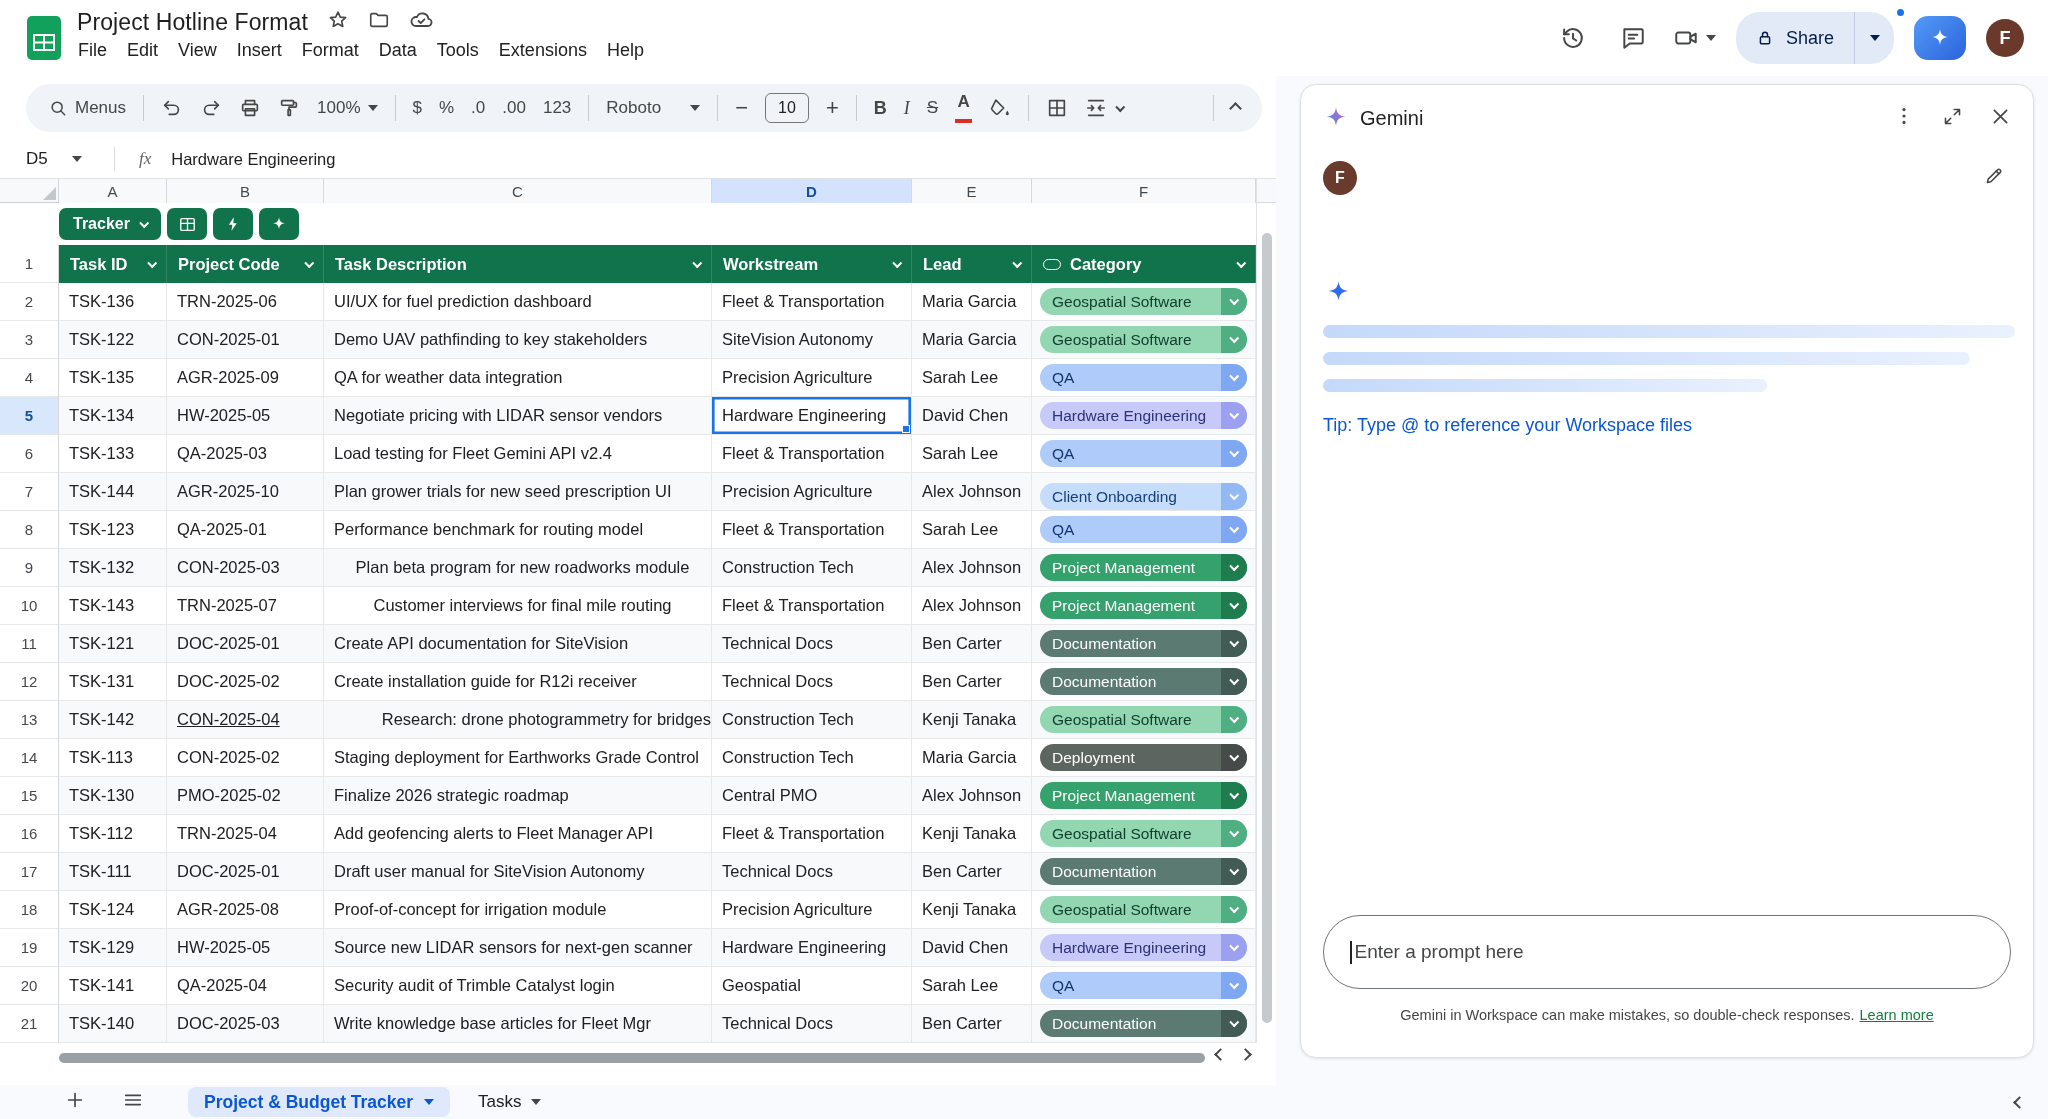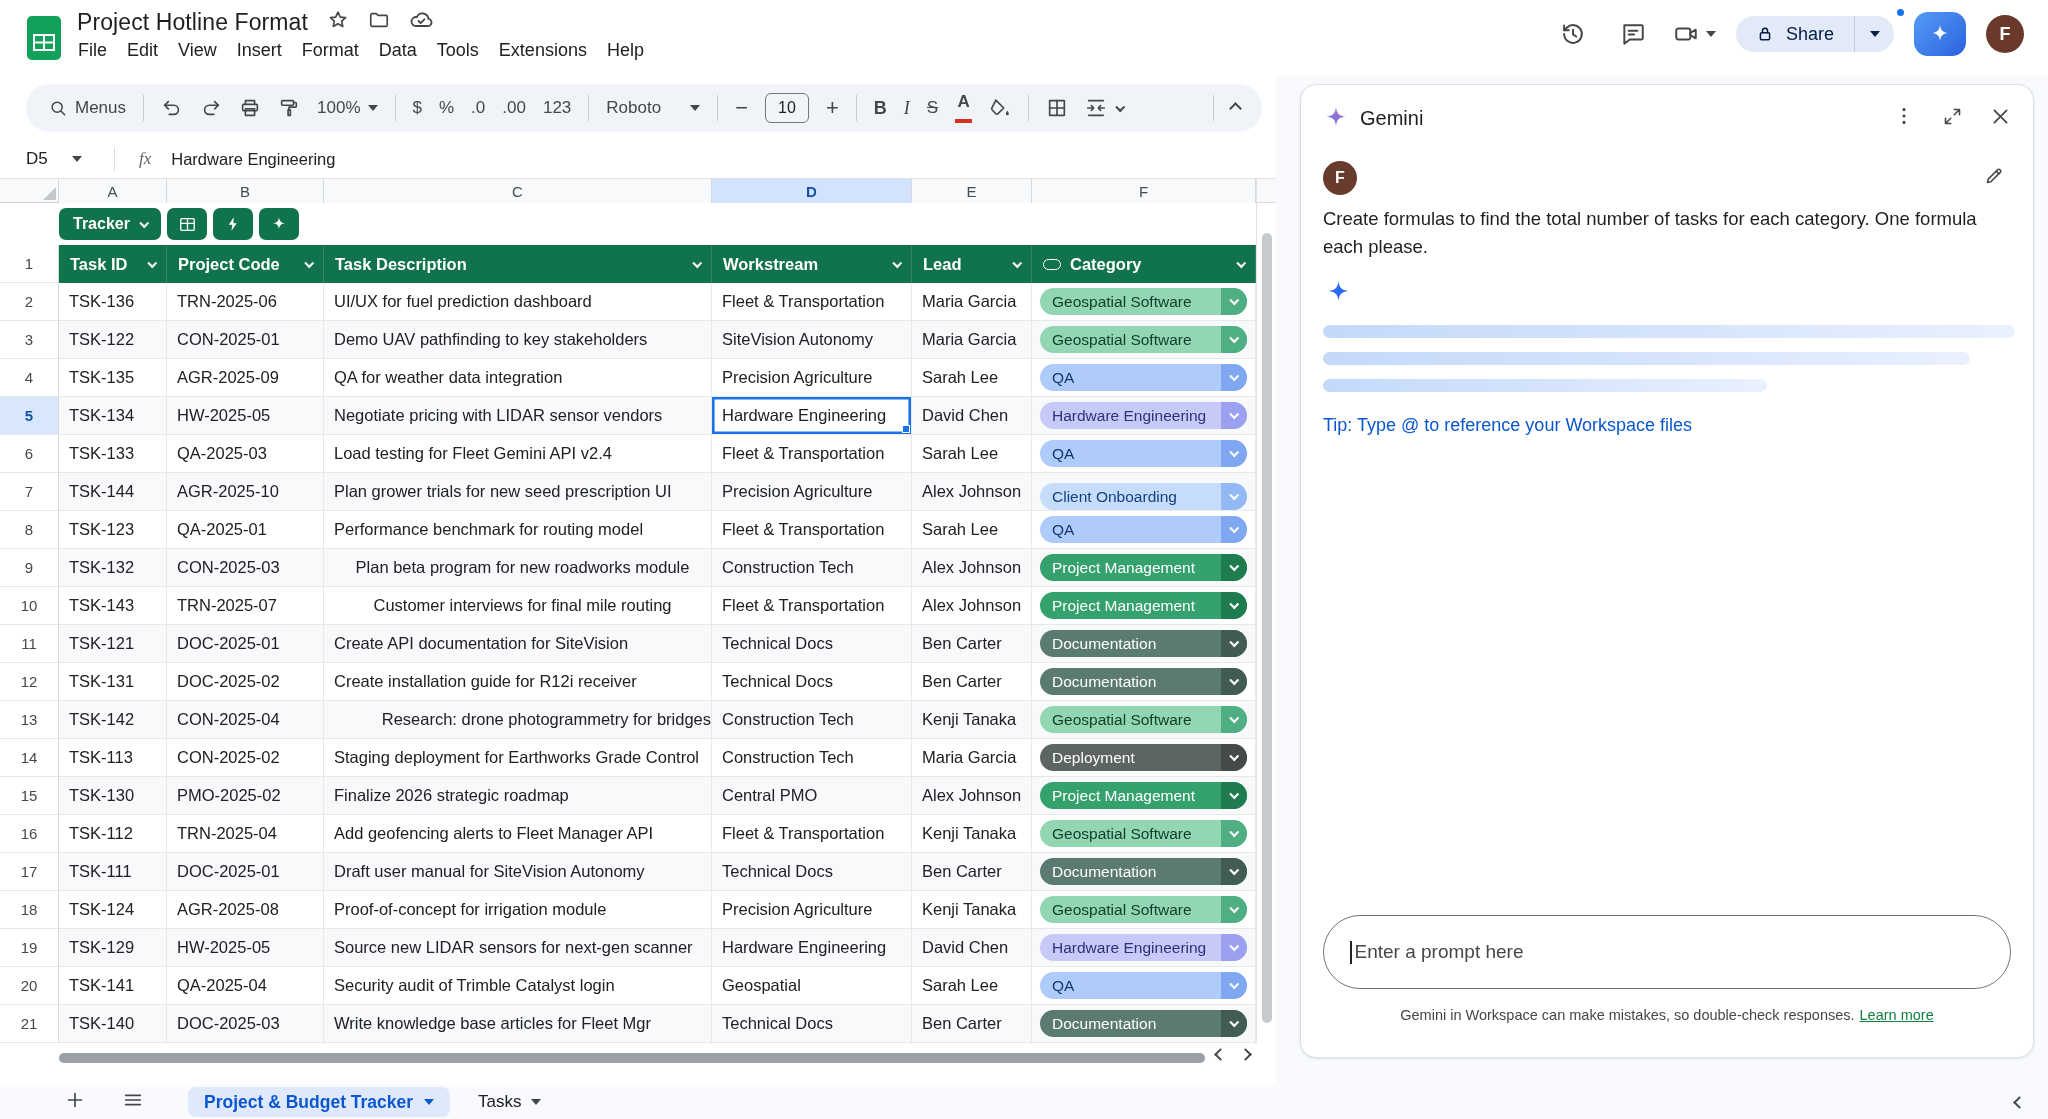--- a/index.html
+++ b/index.html
@@ -25,21 +25,21 @@
   .topbar{left:0;top:0;width:2048px;height:76px;background:#fff;display:flex;align-items:flex-start}
   .logo{margin:15px 0 0 26px}
   .title-block{margin-left:15px}
   .title-row{display:flex;align-items:center;gap:19px;margin-top:8px}
   .doc-title{font-size:23px;font-weight:500;color:#1F1F1F;letter-spacing:.1px}
   .menubar{display:flex;margin-left:-9px;margin-top:3px}
   .menu-item{font-size:18px;color:#202124;padding:1px 10px;border-radius:7px;cursor:default}
   .top-actions{margin-left:auto;display:flex;align-items:center;gap:20px;margin-top:12px;margin-right:24px;position:relative}
   .iconbtn{display:flex;align-items:center;justify-content:center;width:40px;height:40px;border-radius:50%}
   .video-group{display:flex;align-items:center;gap:7px}
-  .share-wrap{display:flex;height:36px;border-radius:24px;overflow:hidden;position:relative}
+  .share-wrap{display:flex;height:52px;border-radius:24px;overflow:hidden;position:relative}
   .share-main{display:flex;align-items:center;gap:11px;padding:0 20px 0 19px;background:#E3EAF7;color:#041E49;font-size:18px;font-weight:500}
   .share-dd{width:40px;display:flex;align-items:center;justify-content:center;background:#E3EAF7;border-left:1px solid #C2CDE2}
   .notif-dot{position:absolute;right:118px;top:-5px;width:11px;height:11px;border-radius:50%;background:#1A73E8;border:2px solid #fff;z-index:5}
   .gem-btn{width:52px;height:44px;border-radius:14px;background:linear-gradient(135deg,#549BF8,#2B63DC);display:flex;align-items:center;justify-content:center}
   .avatar{width:38px;height:38px;border-radius:50%;background:#6B392B;color:#fff;font-size:18px;font-weight:600;display:flex;align-items:center;justify-content:center}
 
   
   .toolbar{left:26px;top:84px;width:1236px;height:48px;background:#F0F4F9;border-radius:24px;display:flex;align-items:center;padding:0 22px;gap:17px;color:#444746}
   .tb-sep{width:1px;height:26px;background:#C7CBD0}
   .tb-item{display:flex;align-items:center;gap:7px;font-size:17px;color:#444746;white-space:nowrap}
@@ -651,21 +651,21 @@
               <span class="cv down sm white"></span>
             </span>
           </div>
         </div>
       </div>
       <div class="drow band">
         <div class="rn">13</div>
         <div class="cell" style="width: 108px;">
           <span>TSK-142</span>
         </div>
-        <div class="cell" style="width: 157px;">
+        <div class="cell" style="width: 157px; text-decoration: underline;">
           <span>CON-2025-04</span>
         </div>
         <div class="cell" style="width: 388px; justify-content: flex-end;">
           <span>Research: drone photogrammetry for bridges</span>
         </div>
         <div class="cell" style="width: 200px;">
           <span>Construction Tech</span>
         </div>
         <div class="cell" style="width: 120px;">
           <span>Kenji Tanaka</span>
@@ -927,21 +927,20 @@
       <span><svg class="ic" width="21" height="21" viewBox="0 0 24 24" style="stroke-width:2">
             <path d="M5 5l14 14M19 5 5 19"></path>
           </svg></span>
     </div>
   </div>
   <div class="p-avatar">F</div>
   <span class="p-edit"><svg class="ic" width="21" height="21" viewBox="0 0 24 24">
         <path d="M4 20l.8-3.8L15.6 5.4a1.8 1.8 0 0 1 2.6 0l.4.4a1.8 1.8 0 0 1 0 2.6L7.8 19.2z"></path>
         <path d="M14 7l3 3"></path>
       </svg></span>
-  <div class="p-prompt">Create formulas to find the total number of tasks for each category. One formula each please.</div>
   <span class="p-spark"><svg width="27" height="27" viewBox="0 0 24 24">
         <path fill="#2E6BF2" d="M12 2c.75 5.7 2.9 7.85 8.6 8.6-5.7.75-7.85 2.9-8.6 8.6-.75-5.7-2.9-7.85-8.6-8.6C9.1 9.85 11.25 7.7 12 2z"></path>
       </svg></span>
   <div class="skel" style="top: 240px; width: 692px;"></div>
   <div class="skel" style="top: 267px; width: 647px;"></div>
   <div class="skel" style="top: 294px; width: 444px;"></div>
   <div class="p-tip">Tip: Type @ to reference your Workspace files</div>
   <div class="p-input">
     <span class="caret"></span>
     <span class="placeholder">Enter a prompt here</span>

